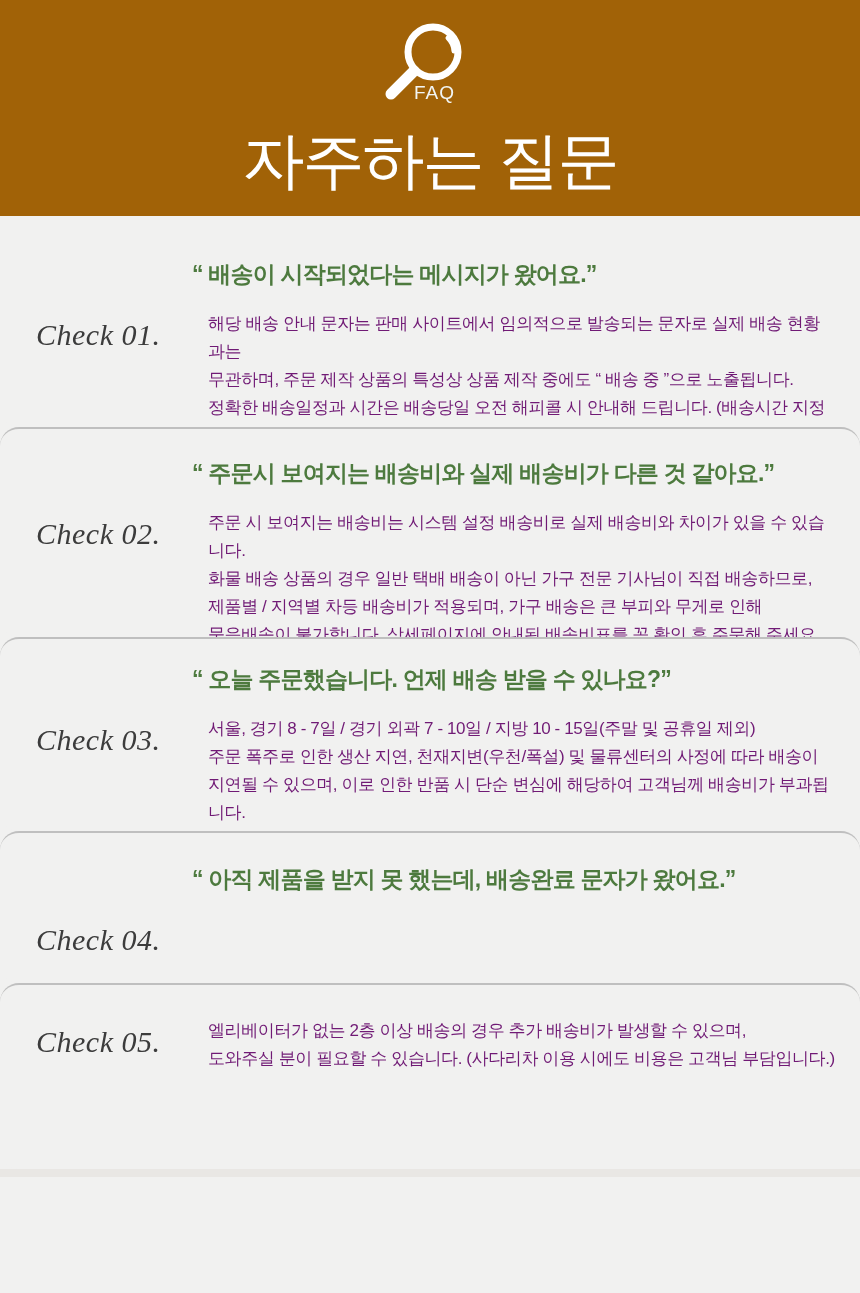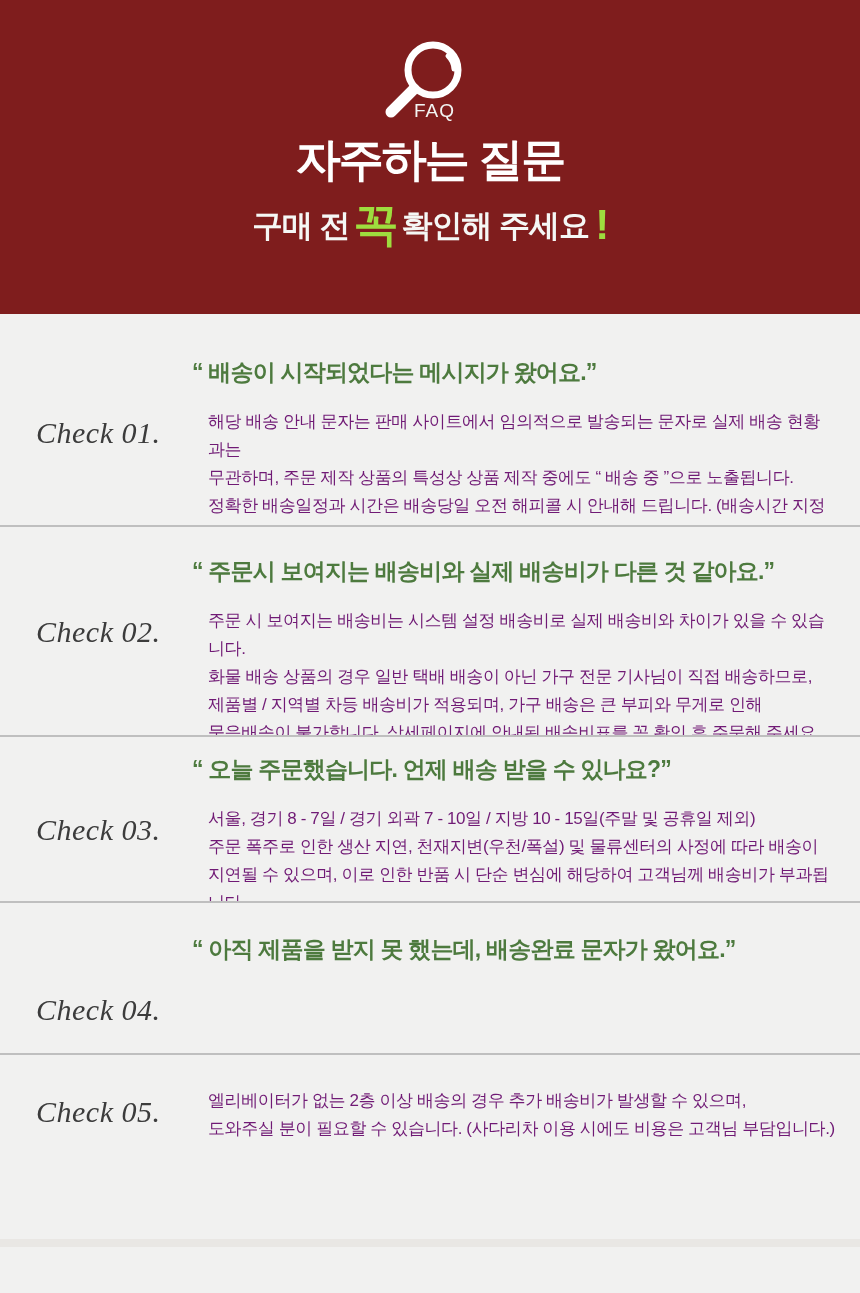--- a/index.html
+++ b/index.html
@@ -11,46 +11,46 @@
     height: 1293px;
     margin: 0 auto;
     background: #f1f1f0;
     overflow: hidden;
     position: relative;
   }
 
   
   .faq-header {
     width: 100%;
-    height: 314px;
-    background: #7f1d1d;
+    height: 216px;
+    background: #a16207;
     color: #ffffff;
     text-align: center;
-    padding-top: 34px;
+    padding-top: 16px;
   }
   .magnifier-wrap {
     position: relative;
     width: 120px;
     height: 92px;
     margin: 0 auto;
   }
   .magnifier-wrap svg { display: block; }
   .faq-small-label {
     position: absolute;
     left: 44px;
     top: 66px;
     font-size: 19px;
     letter-spacing: 1px;
     color: #f2f5f3;
     font-weight: 400;
   }
   .faq-title {
-    margin-top: 10px;
-    font-size: 45px;
-    font-weight: 700;
+    margin-top: 20px;
+    font-size: 62px;
+    font-weight: 400;
     letter-spacing: -2px;
     color: #ffffff;
     line-height: 1.05;
   }
   .faq-subtitle {
     margin-top: 12px;
     font-size: 31px;
     font-weight: 600;
     color: #f5f7f5;
     letter-spacing: -1px;
@@ -69,25 +69,26 @@
     vertical-align: -3px;
     padding-left: 6px;
   }
 
   
   .faq-section {
     position: relative;
     width: 100%;
     background: #f1f1f0;
     padding-top: 34px;
+    border-radius: 19px;
   }
   .faq-section.sep { border-top: 2px solid #bfbfbf; }
   .s1 { height: 211px; padding-top: 44px; }
   .s2 { height: 210px; padding-top: 30px; }
-  .s3 { height: 166px; padding-top: 18px; }
+  .s3 { height: 194px; padding-top: 26px; }
   .s4 { height: 152px; padding-top: 32px; }
   .s5 { height: 186px; padding-top: 32px; }
 
   .q-title {
     margin-left: 192px;
     font-size: 23px;
     font-weight: 800;
     letter-spacing: -0.8px;
     color: #4d7a3e;
     line-height: 28px;

